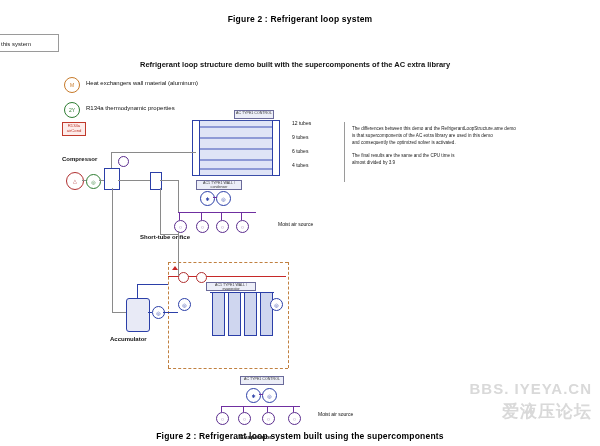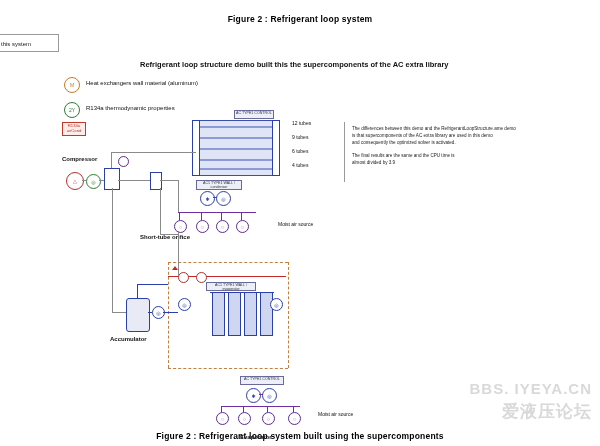--- a/index.html
+++ b/index.html
@@ -141,21 +141,21 @@
 </head>
 <body>
 
 <div class="fig-title" id="fig1-title">Figure 2 : Refrigerant loop system</div>
 <div class="fig-title" id="fig2-title">Figure 2 : Refrigerant loop system built using the supercomponents</div>
 
 <div class="canvas">
 
   <div class="leftbox">this system</div>
 
-  <div class="demo-title">Refrigerant loop structure demo built this the supercomponents of the AC extra library</div>
+  <div class="demo-title">Refrigerant loop structure demo built with the supercomponents of the AC extra library</div>
 
   <div class="circ orange" style="left:64px;top:43px;width:14px;height:14px;">M</div>
   <div class="lbl" style="left:86px;top:46px;">Heat exchangers wall material (aluminum)</div>
 
   <div class="circ green" style="left:64px;top:68px;width:14px;height:14px;">2Y</div>
   <div class="lbl" style="left:86px;top:71px;">R134a thermodynamic properties</div>
 
   <div class="redbox" style="left:62px;top:88px;width:24px;height:14px;">R134a<br>airCond</div>
 
   <div class="hxblock" style="left:196px;top:86px;width:78px;height:54px;">

